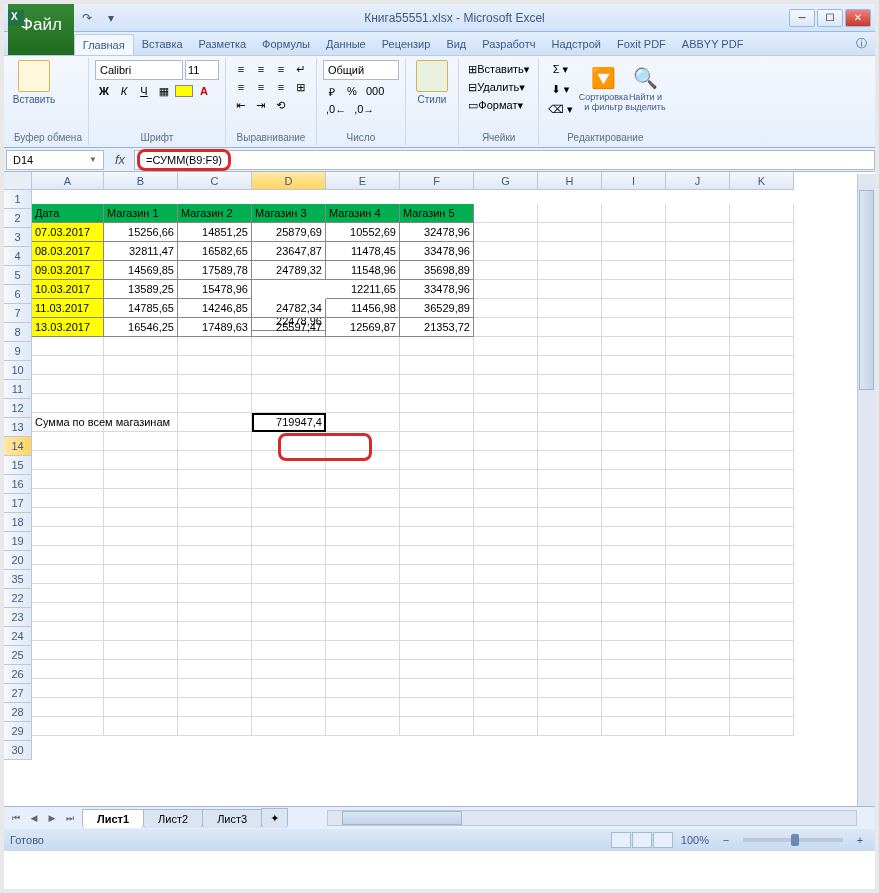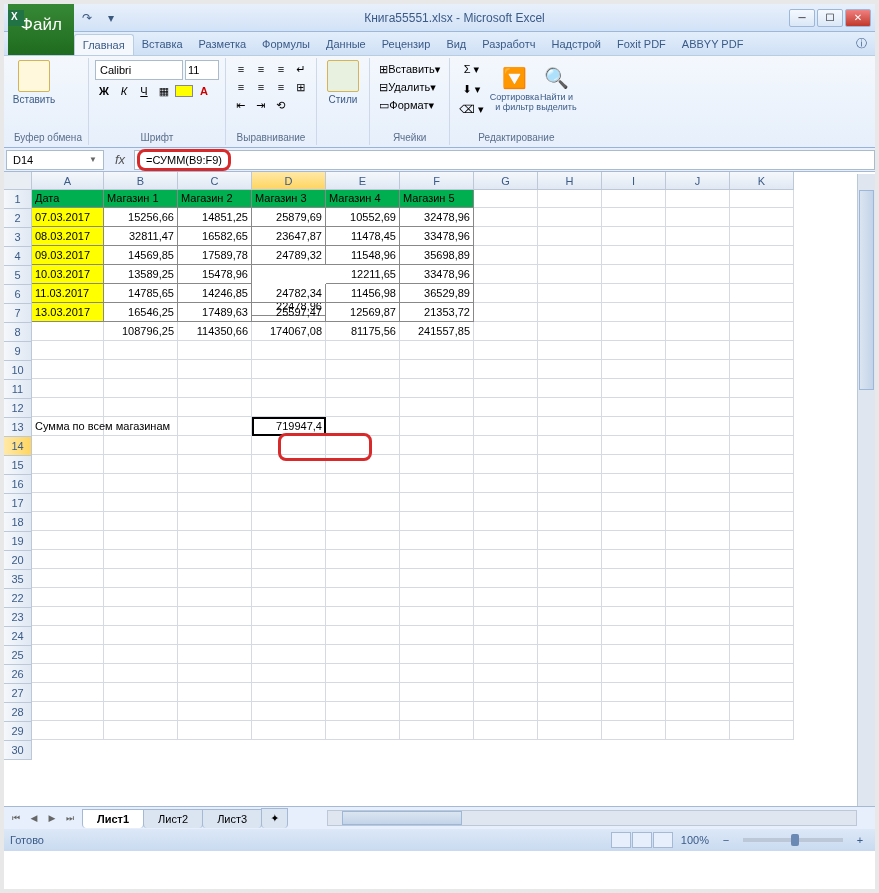--- a/index.html
+++ b/index.html
@@ -44,21 +44,21 @@
 
 
 .grid-area { position: relative; height: 634px; overflow: hidden; background: #fff; display: flex; }
 .corner { width: 28px; height: 18px; background: #e9edf4; border-right: 1px solid #bcc8d8; border-bottom: 1px solid #bcc8d8; position: absolute; left: 0; top: 0; z-index: 3; }
 .col-headers { position: absolute; left: 28px; top: 0; height: 18px; display: flex; z-index: 2; }
 .col-h { height: 18px; background: linear-gradient(#f5f8fc,#e0e8f3); border-right: 1px solid #bcc8d8; border-bottom: 1px solid #bcc8d8; font-size: 11px; color: #3a5a87; display: flex; align-items: center; justify-content: center; cursor: pointer; }
 .col-h.active { background: linear-gradient(#ffe9a8,#ffd560); }
 .row-headers { position: absolute; left: 0; top: 18px; width: 28px; z-index: 2; }
 .row-h { width: 28px; height: 19px; background: linear-gradient(90deg,#f5f8fc,#e0e8f3); border-right: 1px solid #bcc8d8; border-bottom: 1px solid #bcc8d8; font-size: 11px; color: #3a5a87; display: flex; align-items: center; justify-content: center; cursor: pointer; }
 .row-h.active { background: linear-gradient(90deg,#ffe9a8,#ffd560); }
-.cells { position: absolute; left: 28px; top: 17px; }
+.cells { position: absolute; left: 28px; top: 32px; }
 .cell-row { display: flex; height: 19px; }
 .cell { height: 19px; border-right: 1px solid #d4d9e2; border-bottom: 1px solid #d4d9e2; font-size: 11px; padding: 0 3px; display: flex; align-items: center; justify-content: flex-end; overflow: hidden; white-space: nowrap; }
 .cell.txt { justify-content: flex-start; }
 .cell.hdr-green { background: #00b050; color: #000; border-right: 1px solid #888; border-bottom: 1px solid #888; justify-content: flex-start; }
 .cell.yellow { background: #ffff00; border-right: 1px solid #888; border-bottom: 1px solid #888; justify-content: flex-start; }
 .cell.bordered { border-right: 1px solid #888; border-bottom: 1px solid #888; }
 .cell.selected { outline: 2px solid #000; outline-offset: -2px; background: #fff; }
 .red-highlight { position: absolute; border: 3px solid #d82a2a; border-radius: 8px; pointer-events: none; z-index: 5; }
 
 
@@ -167,20 +167,35 @@
         <div class="rib-btn-sm">≡</div>
         <div class="rib-btn-sm">⊞</div>
       </div>
       <div class="rib-row">
         <div class="rib-btn-sm">⇤</div>
         <div class="rib-btn-sm">⇥</div>
         <div class="rib-btn-sm">⟲</div>
       </div>
     </div>
     <div class="rib-group-label">Выравнивание</div>
+  </div>
+  <div class="rib-group">
+    <div>
+      <input class="num-fmt" value="Общий" style="">
+      <div class="rib-row" style="margin-top:2px">
+        <div class="rib-btn-sm">₽</div>
+        <div class="rib-btn-sm">%</div>
+        <div class="rib-btn-sm">000</div>
+      </div>
+      <div class="rib-row">
+        <div class="rib-btn-sm">,0←</div>
+        <div class="rib-btn-sm">,0→</div>
+      </div>
+    </div>
+    <div class="rib-group-label">Число</div>
   </div>
   <div class="rib-group">
     <div class="rib-big">
       <div class="rib-icon-lg" style="background:#e8f0e0"></div>
       <span>Стили</span>
     </div>
   </div>
   <div class="rib-group">
     <div>
       <div class="rib-row">
@@ -362,33 +377,20 @@
         <div class="cell bordered" style="width: 74px;">12569,87</div>
         <div class="cell bordered" style="width: 74px;">21353,72</div>
         <div class="cell" style="width: 64px;"></div>
         <div class="cell" style="width: 64px;"></div>
         <div class="cell" style="width: 64px;"></div>
         <div class="cell" style="width: 64px;"></div>
         <div class="cell" style="width: 64px;"></div>
       </div>
       <div class="cell-row">
         <div class="cell" style="width: 72px;"></div>
-        <div class="cell" style="width: 74px;">108796,25</div>
-        <div class="cell" style="width: 74px;">114350,66</div>
-        <div class="cell" style="width: 74px;">174067,08</div>
-        <div class="cell" style="width: 74px;">81175,56</div>
-        <div class="cell" style="width: 74px;">241557,85</div>
-        <div class="cell" style="width: 64px;"></div>
-        <div class="cell" style="width: 64px;"></div>
-        <div class="cell" style="width: 64px;"></div>
-        <div class="cell" style="width: 64px;"></div>
-        <div class="cell" style="width: 64px;"></div>
-      </div>
-      <div class="cell-row">
-        <div class="cell" style="width: 72px;"></div>
         <div class="cell" style="width: 74px;"></div>
         <div class="cell" style="width: 74px;"></div>
         <div class="cell" style="width: 74px;"></div>
         <div class="cell" style="width: 74px;"></div>
         <div class="cell" style="width: 74px;"></div>
         <div class="cell" style="width: 64px;"></div>
         <div class="cell" style="width: 64px;"></div>
         <div class="cell" style="width: 64px;"></div>
         <div class="cell" style="width: 64px;"></div>
         <div class="cell" style="width: 64px;"></div>

